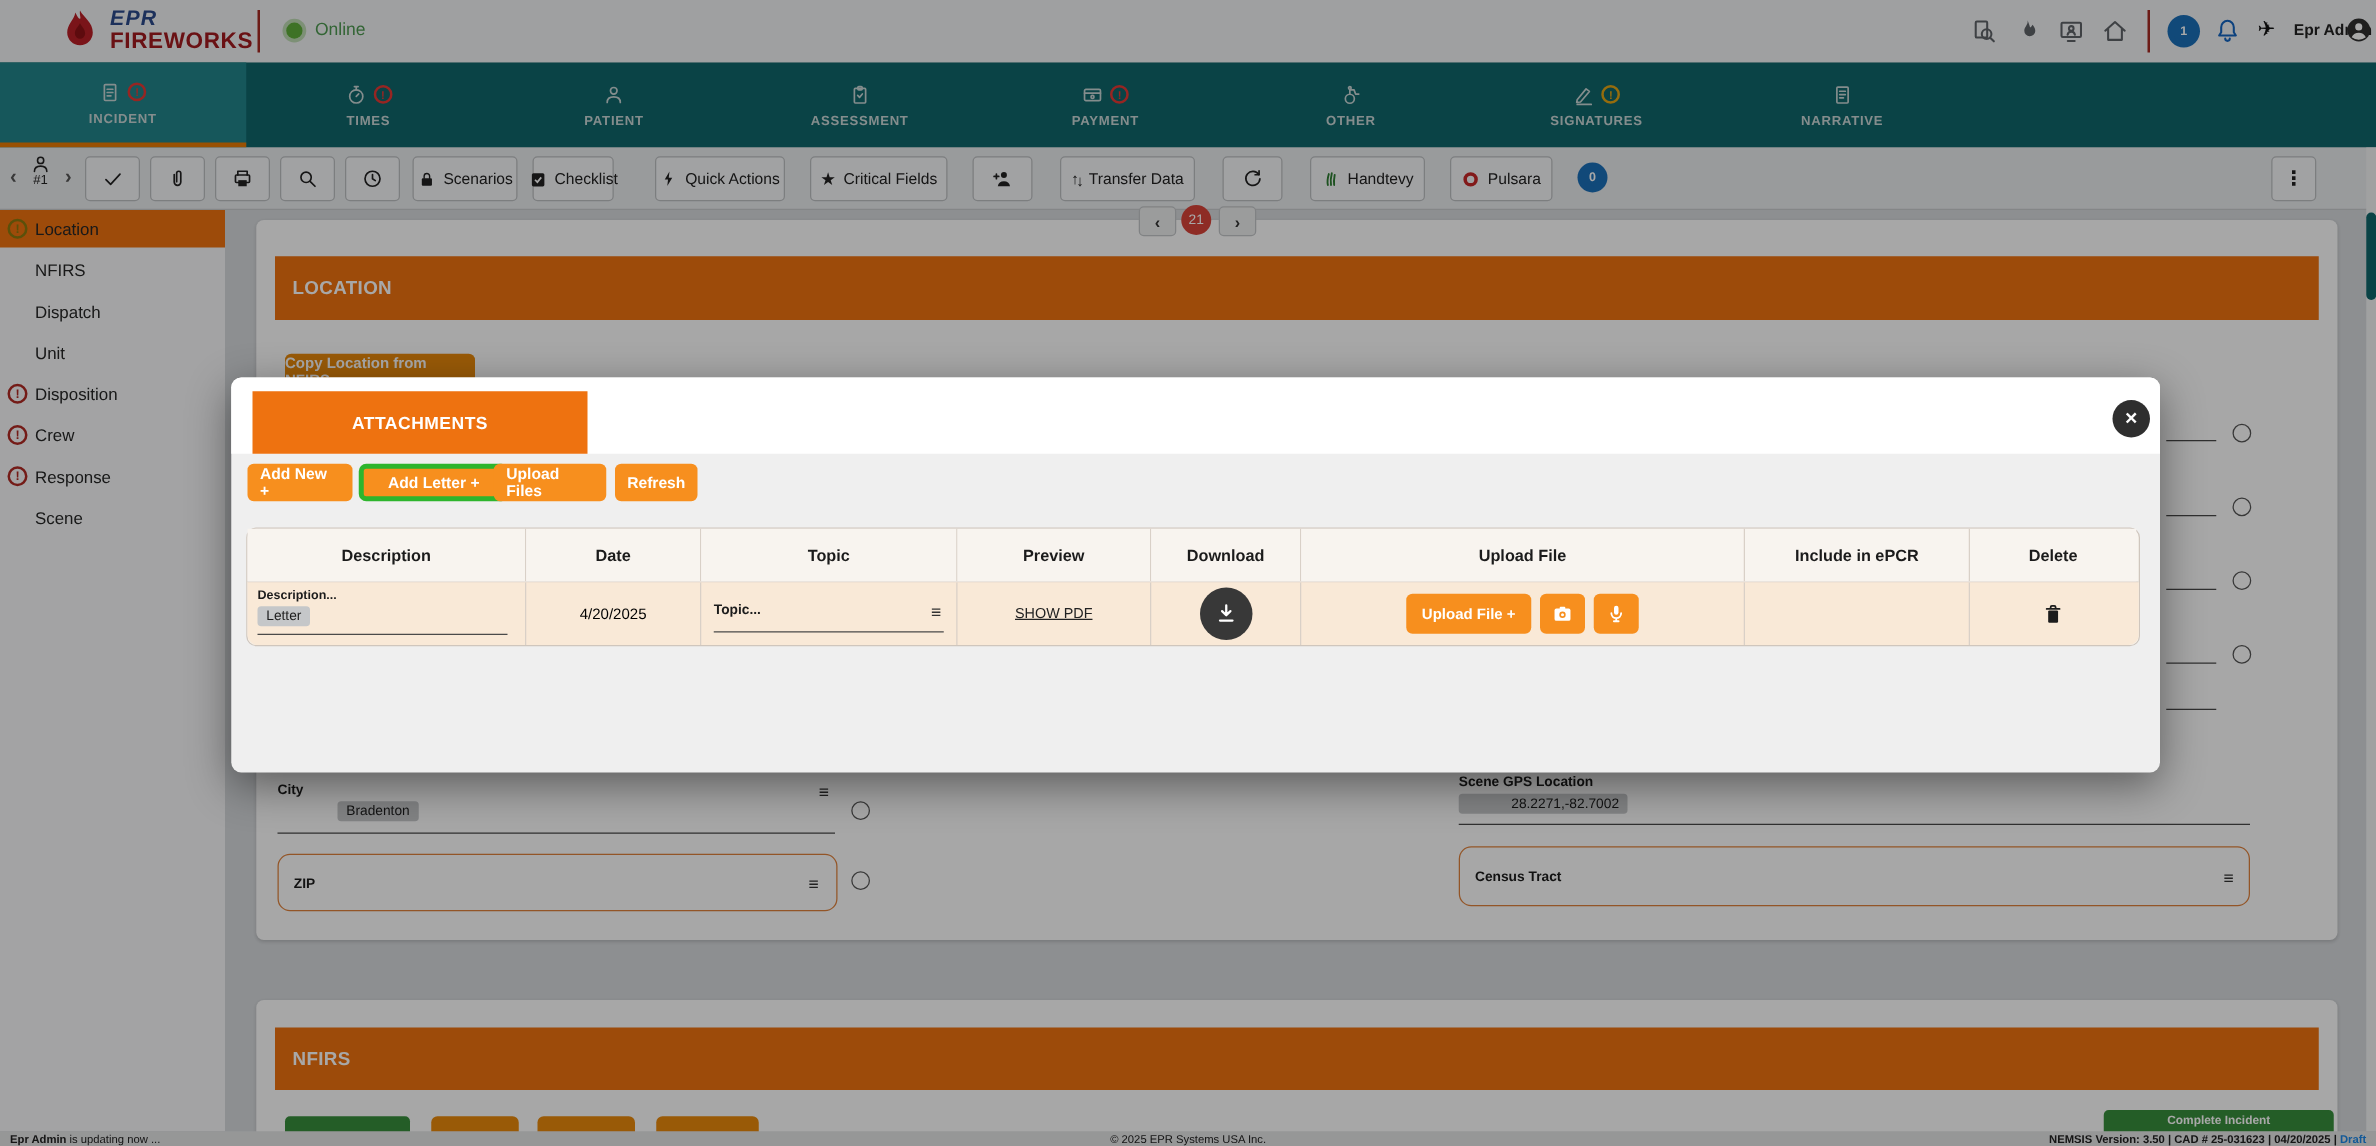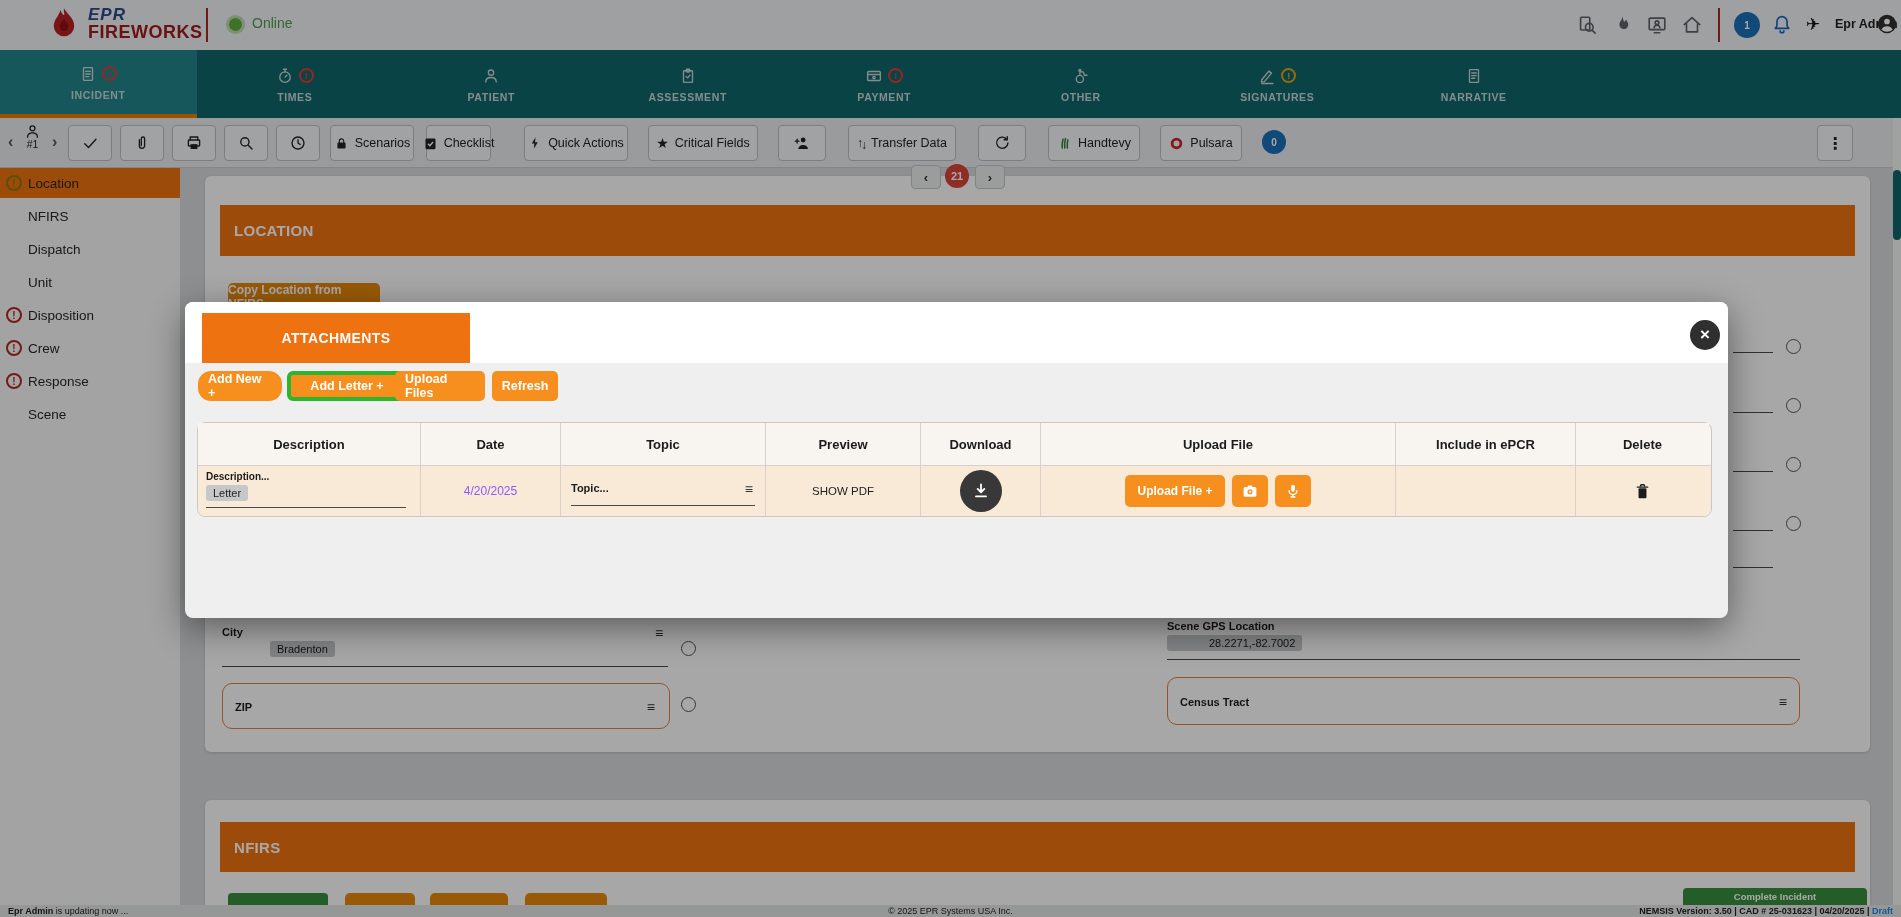--- a/index.html
+++ b/index.html
@@ -52,21 +52,21 @@
            display:flex;align-items:center;justify-content:center;margin-left:6px;margin-right:6px;}
   .sbi .sp{width:28px;}
   .sbi.active{background:#ee7210;}
 
   
   .card{background:#fdfdfd;border-radius:6px;box-shadow:0 1px 3px rgba(0,0,0,.15);}
   .secbar{background:#ee7210;color:#fff;font-weight:bold;font-size:15px;display:flex;align-items:center;
           padding-left:14px;box-sizing:border-box;letter-spacing:.3px;}
   .pgbtn{background:#eceded;border:1px solid #c3c6c8;border-radius:4px;color:#333;font-size:13px;font-weight:bold;
          display:flex;align-items:center;justify-content:center;}
-  .pgbadge{background:#d84339;color:#fff;border-radius:50%;font-size:11px;font-weight:bold;
+  .pgbadge{background:#d84339;color:#fff;border-radius:50%;font-size:11px;font-weight:normal;
            display:flex;align-items:center;justify-content:center;}
   .obtn{background:#f78f1e;color:#fff;font-weight:bold;border-radius:5px;display:flex;align-items:center;justify-content:center;}
   .gbtn{background:#388e3c;color:#fff;font-weight:bold;border-radius:4px;display:flex;align-items:center;justify-content:center;}
   .flabel{font-size:11px;font-weight:bold;color:#1c1c1c;}
   .chip{background:#c5c7c9;border-radius:3px;padding:2px 7px;font-size:11px;color:#1c1c1c;display:inline-block;}
   .uline{border-bottom:1px solid #4a4a4a;}
   .hamb{font-size:14px;font-weight:bold;color:#333;line-height:1;}
   .radio{width:15px;height:15px;border-radius:50%;border:1.6px solid #555;box-sizing:border-box;background:transparent;}
   .obox{border:1.6px solid #e0823c;border-radius:10px;box-sizing:border-box;}
 
@@ -469,21 +469,21 @@
   <div id="scrthumb" class="abs"></div>
 </div>
 
 <div id="backdrop"></div>
 
 <div id="modal">
   <div class="strip"></div>
   <div id="mtitle">ATTACHMENTS</div>
   <div id="mclose">×</div>
 
-  <div class="mbtn obtn" style="left:13px;width:84px;border-radius:13px;">Add New +</div>
+  <div class="mbtn obtn" style="left:13px;width:84px;">Add New +</div>
   <div class="mbtn obtn hl" style="left:102px;width:120px;">Add Letter +</div>
   <div class="mbtn obtn" style="left:210px;width:90px;">Upload Files</div>
   <div class="mbtn obtn" style="left:307px;width:66px;">Refresh</div>
 
   <div id="mtable">
     <div class="trow">
       <div class="cell th" style="width:223px;">Description</div>
       <div class="cell th" style="width:140px;">Date</div>
       <div class="cell th" style="width:205px;">Topic</div>
       <div class="cell th" style="width:155px;">Preview</div>
@@ -491,27 +491,27 @@
       <div class="cell th" style="width:355px;">Upload File</div>
       <div class="cell th" style="width:180px;">Include in ePCR</div>
       <div class="cell th" style="width:133px;">Delete</div>
     </div>
     <div class="trow tr1">
       <div class="cell td" style="width:223px;">
         <div class="flabel" style="position:absolute;left:8px;top:5px;font-size:10px;">Description...</div>
         <span class="chip" style="position:absolute;left:8px;top:19px;">Letter</span>
         <div class="uline" style="position:absolute;left:8px;right:14px;bottom:8px;"></div>
       </div>
-      <div class="cell td" style="width:140px;display:flex;align-items:center;justify-content:center;font-size:12px;color:#8b5cf6;">4/20/2025</div>
+      <div class="cell td" style="width:140px;display:flex;align-items:center;justify-content:center;font-size:12px;color:#000000;">4/20/2025</div>
       <div class="cell td" style="width:205px;">
         <div class="flabel" style="position:absolute;left:10px;top:16px;">Topic...</div>
         <span class="hamb" style="position:absolute;right:12px;top:16px;">≡</span>
         <div class="uline" style="position:absolute;left:10px;right:10px;bottom:10px;"></div>
       </div>
-      <div class="cell td" style="width:155px;display:flex;align-items:center;justify-content:center;font-size:11.5px;color:#222;">SHOW PDF</div>
+      <div class="cell td" style="width:155px;display:flex;align-items:center;justify-content:center;font-size:11.5px;color:#222;text-decoration:underline;">SHOW PDF</div>
       <div class="cell td" style="width:120px;display:flex;align-items:center;justify-content:center;">
         <div class="dlcirc">
           <svg width="20" height="20" viewBox="0 0 24 24" fill="none" stroke="#fff" stroke-width="2.2" stroke-linecap="round" stroke-linejoin="round">
               <path d="M12 4v9M8 9.5l4 4 4-4M6 18.5h12"></path>
             </svg>
         </div>
       </div>
       <div class="cell td" style="width:355px;display:flex;align-items:center;justify-content:center;gap:7px;">
         <div class="obtn" style="height:32px;padding:0 12px;font-size:12px;">Upload File +</div>
         <div class="obtn sqbtn">

